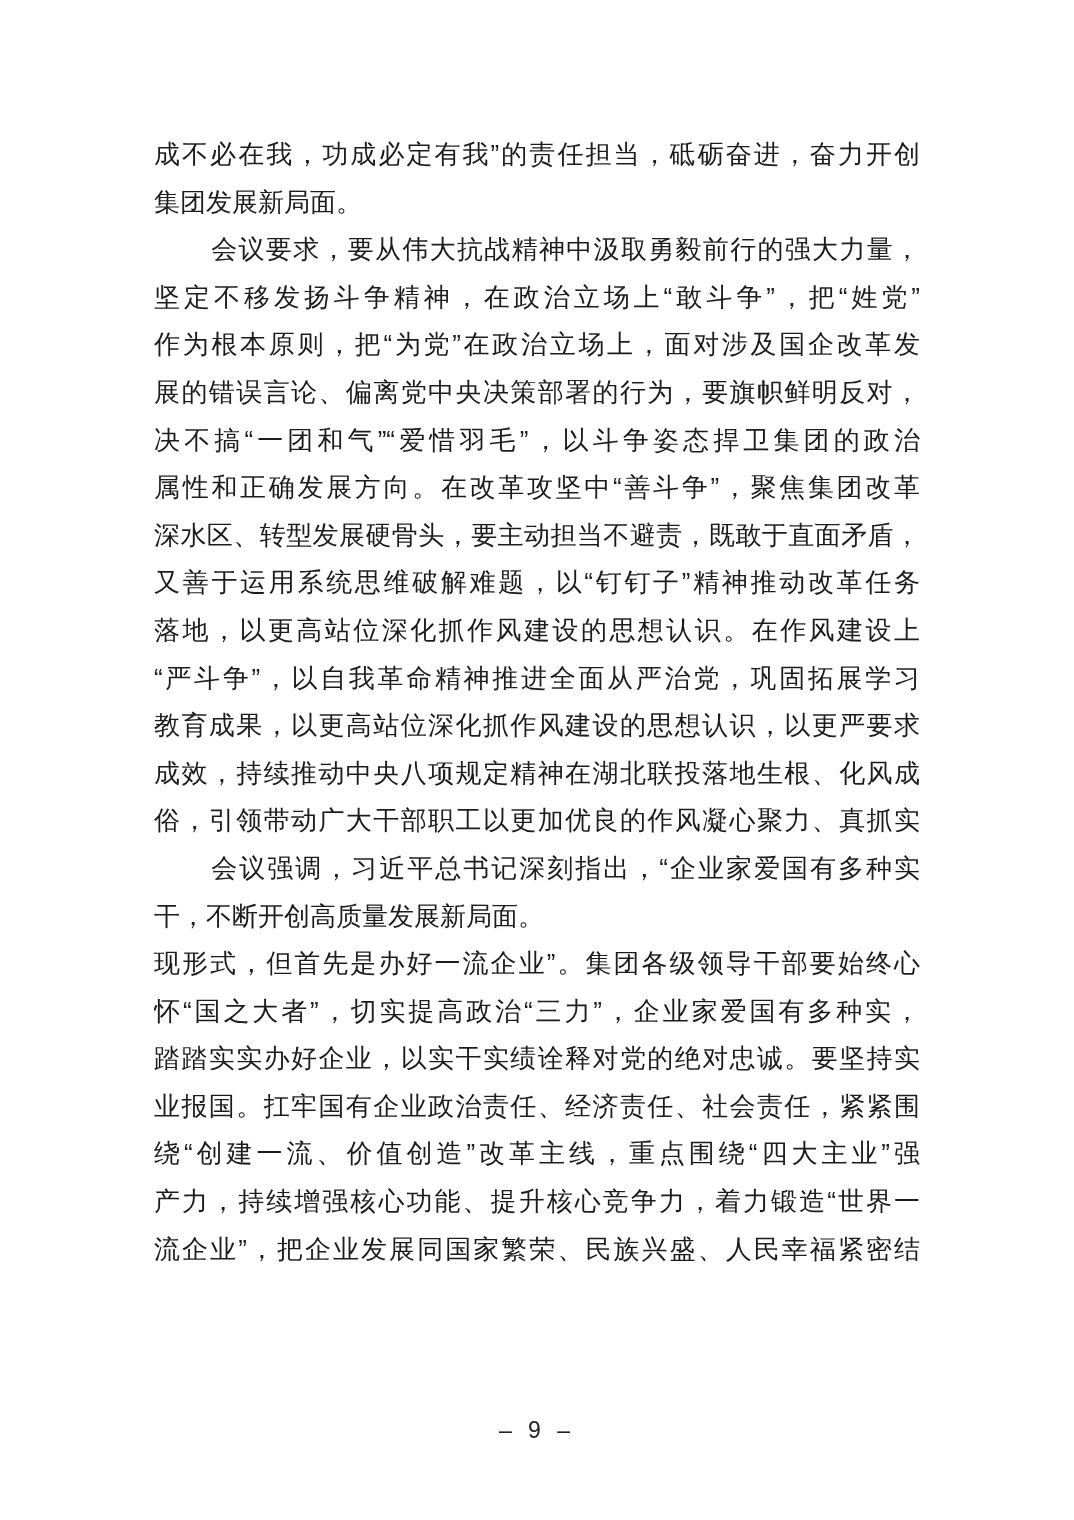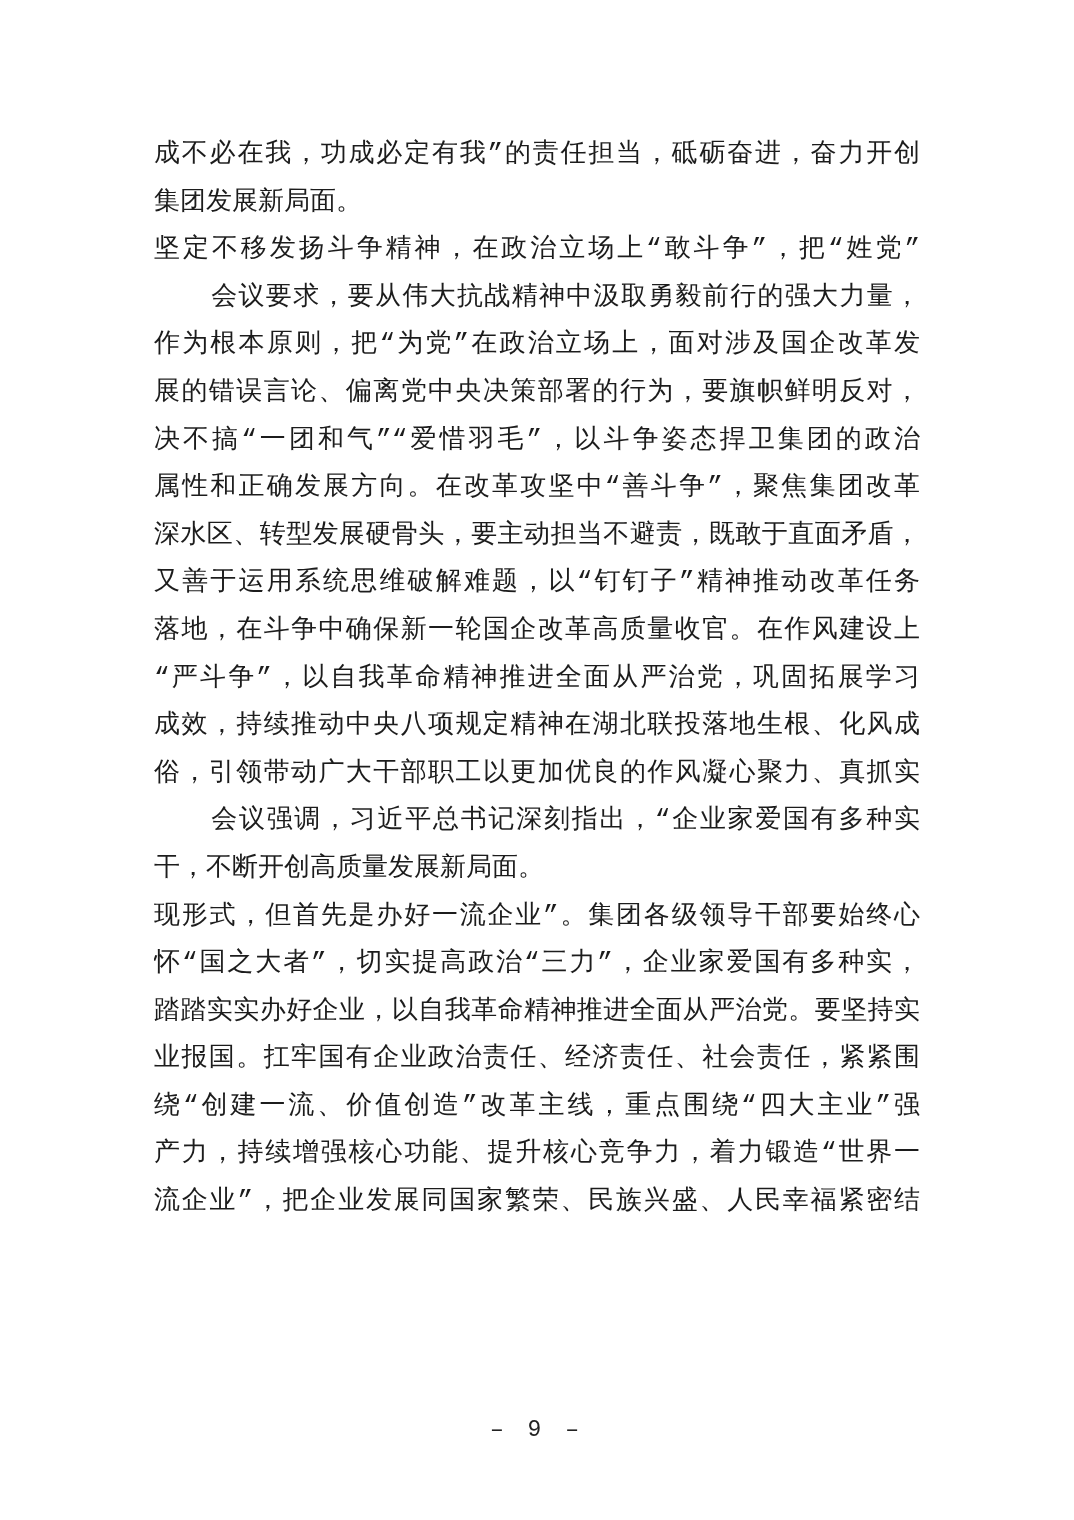--- a/index.html
+++ b/index.html
@@ -6,21 +6,21 @@
     margin: 0;
     padding: 0;
     background: #ffffff;
   }
   .page {
     position: relative;
     width: 1074px;
     height: 1520px;
     background: #ffffff;
     overflow: hidden;
-    font-family: Liberation Mono, monospace;
+    font-family: Liberation Sans, sans-serif;
   }
   .content {
     position: absolute;
     left: 154px;
     top: 131px;
     width: 766px;
   }
   .line {
     font-size: 26px;
     line-height: 47.6px;
@@ -53,36 +53,37 @@
     letter-spacing: 5px;
   }
 </style>
 </head>
 <body>
 
 <div class="page" style="background: rgb(255, 255, 255);">
   <div class="content" style="color: rgb(28, 28, 28);">
       <div class="line">成不必在我，功成必定有我”的责任担当，砥砺奋进，奋力开创</div>
       <div class="line para-end">集团发展新局面。</div>
+      <div class="line indent">会议要求，要从伟大抗战精神中汲取勇毅前行的强大力量，</div>
       <div class="line">坚定不移发扬斗争精神，在政治立场上“敢斗争”，把“姓党”</div>
-      <div class="line indent">会议要求，要从伟大抗战精神中汲取勇毅前行的强大力量，</div>
       <div class="line">作为根本原则，把“为党”在政治立场上，面对涉及国企改革发</div>
       <div class="line">展的错误言论、偏离党中央决策部署的行为，要旗帜鲜明反对，</div>
       <div class="line">决不搞“一团和气”“爱惜羽毛”，以斗争姿态捍卫集团的政治</div>
       <div class="line">属性和正确发展方向。在改革攻坚中“善斗争”，聚焦集团改革</div>
       <div class="line">深水区、转型发展硬骨头，要主动担当不避责，既敢于直面矛盾，</div>
       <div class="line">又善于运用系统思维破解难题，以“钉钉子”精神推动改革任务</div>
-      <div class="line">落地，在斗争中确保新一轮国企改革高质量收官。在作风建设上</div>
+      <div class="line">落地，以更高站位深化抓作风建设的思想认识。在作风建设上</div>
       <div class="line">“严斗争”，以自我革命精神推进全面从严治党，巩固拓展学习</div>
+      <div class="line">教育成果，以更高站位深化抓作风建设的思想认识，以更严要求</div>
       <div class="line">成效，持续推动中央八项规定精神在湖北联投落地生根、化风成</div>
       <div class="line">俗，引领带动广大干部职工以更加优良的作风凝心聚力、真抓实</div>
       <div class="line indent">会议强调，习近平总书记深刻指出，“企业家爱国有多种实</div>
       <div class="line para-end">干，不断开创高质量发展新局面。</div>
       <div class="line">现形式，但首先是办好一流企业”。集团各级领导干部要始终心</div>
       <div class="line">怀“国之大者”，切实提高政治“三力”，企业家爱国有多种实，</div>
-      <div class="line">踏踏实实办好企业，以自我革命精神推进全面从严治党。要坚持实</div>
+      <div class="line">踏踏实实办好企业，以实干实绩诠释对党的绝对忠诚。要坚持实</div>
       <div class="line">业报国。扛牢国有企业政治责任、经济责任、社会责任，紧紧围</div>
       <div class="line">绕“创建一流、价值创造”改革主线，重点围绕“四大主业”强</div>
       <div class="line">产力，持续增强核心功能、提升核心竞争力，着力锻造“世界一</div>
       <div class="line">流企业”，把企业发展同国家繁荣、民族兴盛、人民幸福紧密结</div>
     </div>
   <div class="footer">– 9 –</div>
 </div>
 
 </body></html>

